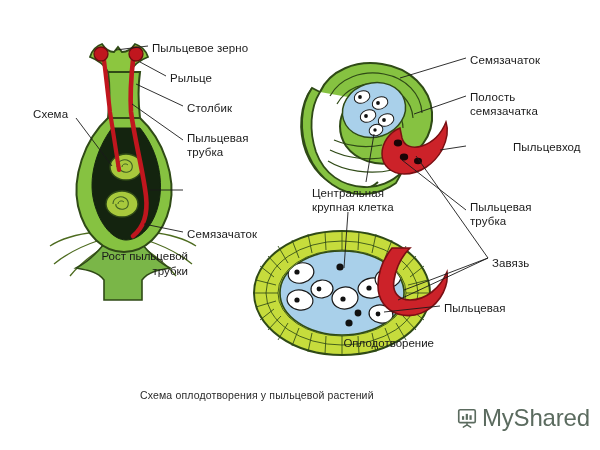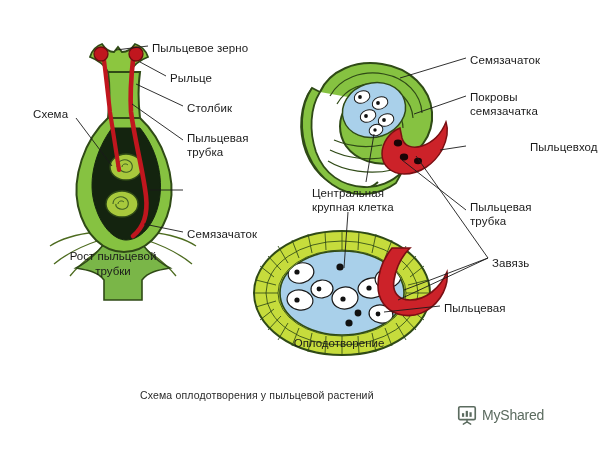--- a/index.html
+++ b/index.html
@@ -34,39 +34,39 @@
     line-height: 14px;
     white-space: pre-line;
     letter-spacing: 0.1px;
   }
   .cap {
     position: absolute;
     font-family: "Liberation Sans", sans-serif;
     font-size: 11.5px;
     color: #1a1a1a;
     line-height: 14.5px;
-    text-align: center;
+    text-align: right;
     white-space: pre-line;
   }
   .maincap {
     position: absolute;
     font-family: "Liberation Sans", sans-serif;
     font-size: 10.5px;
     color: #2a2a2a;
     letter-spacing: 0.15px;
   }
   .wm {
     position: absolute;
     display: flex;
     align-items: center;
     gap: 4px;
   }
   .wm-text {
     font-family: "Liberation Sans", sans-serif;
-    font-size: 14px;
+    font-size: 24px;
     color: #5b6b5f;
     letter-spacing: -0.2px;
   }
 </style>
 </head>
 <body>
 
 <div id="stage">
 
   <svg class="diagram" viewBox="0 0 600 450">
@@ -290,23 +290,23 @@
   </svg>
 
   <div class="lbl" style="left:152px; top:41px;">Пыльцевое зерно</div>
   <div class="lbl" style="left:170px; top:71px;">Рыльце</div>
   <div class="lbl" style="left:187px; top:101px;">Столбик</div>
   <div class="lbl" style="left:187px; top:131px;">Пыльцевая
 трубка</div>
   <div class="lbl" style="left:187px; top:227px;">Семязачаток</div>
   <div class="lbl" style="left:33px; top:107px;">Схема</div>
   <div class="lbl" style="left:470px; top:53px;">Семязачаток</div>
-  <div class="lbl" style="left:470px; top:90px;">Покровы
+  <div class="lbl" style="left:470px; top:90px;">Полость
 семязачатка</div>
-  <div class="lbl" style="left:487px; top:140px;padding-left:43px;">Пыльцевход</div>
+  <div class="lbl" style="left:470px; top:140px;padding-left:43px;">Пыльцевход</div>
   <div class="lbl" style="left:312px; top:186px;">Центральная
 крупная клетка</div>
   <div class="lbl" style="left:470px; top:200px;">Пыльцевая
 трубка</div>
   <div class="lbl" style="left:492px; top:256px;">Завязь</div>
   <div class="lbl" style="left:444px; top:301px;">Пыльцевая</div>
 
   <div class="cap" style="left:38px; top:249px; width:150px;">Рост пыльцевой
 трубки</div>
   <div class="cap" style="left:244px; top:336px; width:190px;">Оплодотворение</div>

